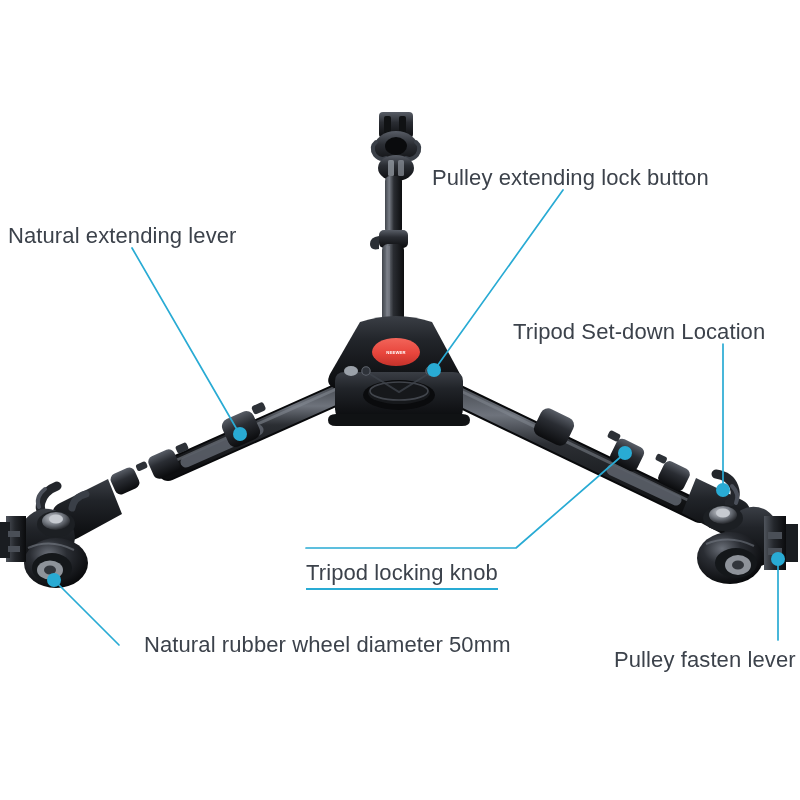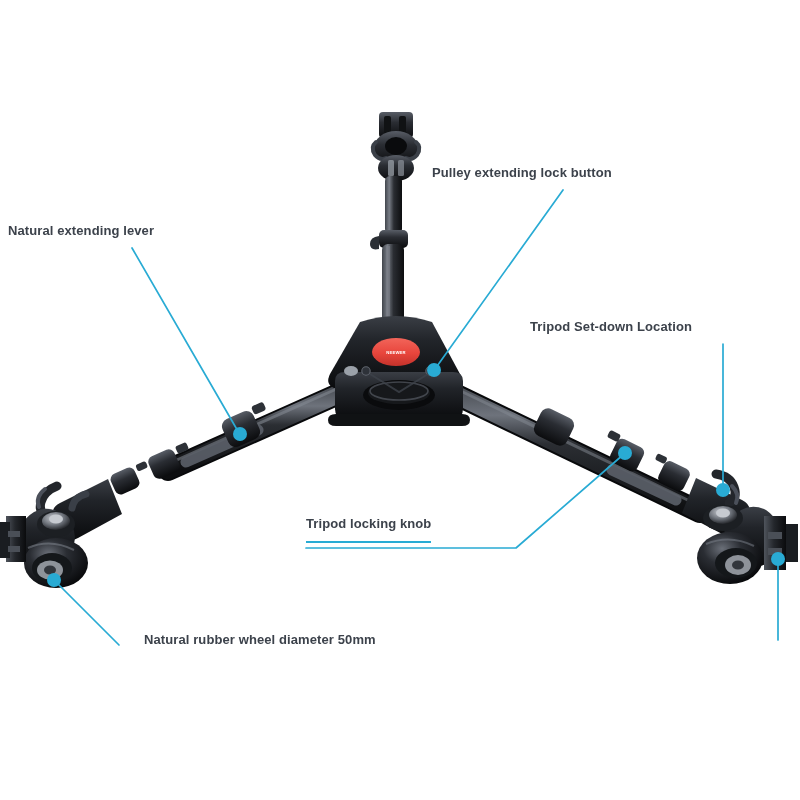--- a/index.html
+++ b/index.html
@@ -23,28 +23,29 @@
     width: 800px;
     height: 800px;
   }
   #product-svg { z-index: 1; }
   #callout-svg { z-index: 2; }
   .label {
     position: absolute;
     z-index: 3;
     color: #3c424b;
     font-family: "Liberation Sans", sans-serif;
-    font-weight: bold;
-    font-size: 13px;
+    font-weight: normal;
+    font-size: 22px;
     letter-spacing: 0.1px;
     white-space: nowrap;
     line-height: 1.1;
   }
   .label.underlined {
-    padding-bottom: 10px;
+    padding-bottom: 3px;
+    margin-top: 44px;
   }
   .logo-text {
     font-family: "Liberation Sans", sans-serif;
     font-weight: bold;
     font-size: 4.2px;
     letter-spacing: 0.2px;
     fill: #ffffff;
   }
 </style>
 </head>
@@ -240,17 +241,18 @@
       <polyline points="306,548 516,548 624,454" fill="none" stroke="#29abd4" stroke-width="1.7" stroke-linecap="round" stroke-linejoin="round"></polyline>
       <circle cx="625" cy="453" r="7" fill="#29abd4"></circle>
       <polyline points="119,645 55,581" fill="none" stroke="#29abd4" stroke-width="1.7" stroke-linecap="round" stroke-linejoin="round"></polyline>
       <circle cx="54" cy="580" r="7" fill="#29abd4"></circle>
       <polyline points="778,640 778,560" fill="none" stroke="#29abd4" stroke-width="1.7" stroke-linecap="round" stroke-linejoin="round"></polyline>
       <circle cx="778" cy="559" r="7" fill="#29abd4"></circle>
     </svg>
 
   <div class="label" style="left: 8px; top: 224px; color: rgb(60, 66, 75);">Natural extending lever</div>
   <div class="label" style="left: 432px; top: 166px; color: rgb(60, 66, 75);">Pulley extending lock button</div>
-  <div class="label" style="left: 530px; top: 320px; color: rgb(60, 66, 75);">Tripod Set-down Location</div>
+  <div class="label" style="left: 513px; top: 320px; color: rgb(60, 66, 75);">Tripod Set-down Location</div>
   <div class="label underlined" style="left: 306px; top: 517px; color: rgb(60, 66, 75); border-bottom: 2px solid rgb(41, 171, 212);">Tripod locking knob</div>
   <div class="label" style="left: 144px; top: 633px; color: rgb(60, 66, 75);">Natural rubber wheel diameter 50mm</div>
+  <div class="label" style="left: 614px; top: 648px; color: rgb(60, 66, 75);">Pulley fasten lever</div>
 
 </div>
 
 </body></html>

